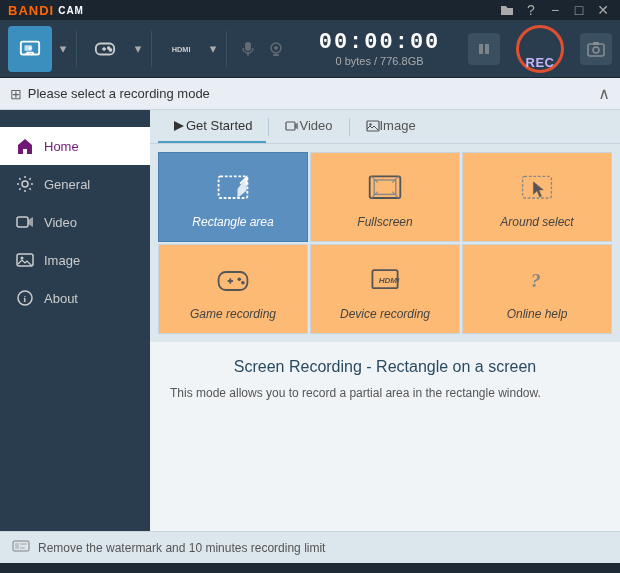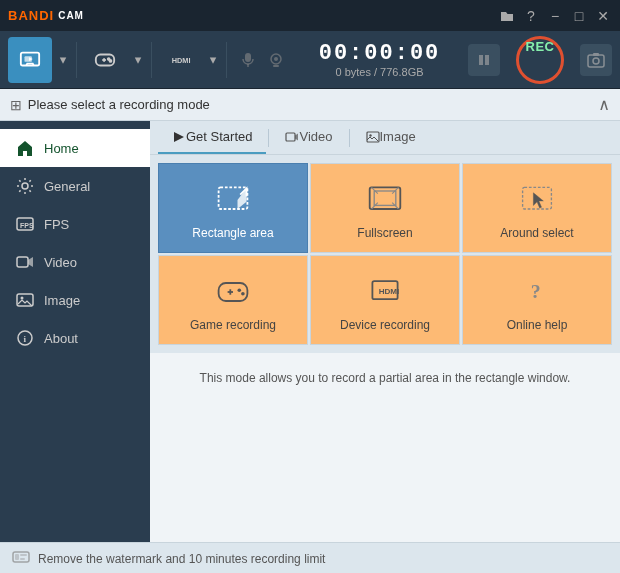--- a/index.html
+++ b/index.html
@@ -7,21 +7,21 @@
       width: 620px;
       height: 573px;
       font-family: 'Segoe UI', Arial, sans-serif;
       font-size: 13px;
       background: #1e2a35;
       overflow: hidden;
     }
 
     
     .titlebar {
-      height: 31px;
+      height: 20px;
       background: #1a2530;
       display: flex;
       align-items: center;
       padding: 0 8px;
       color: #ccc;
       font-size: 12px;
     }
     .titlebar-logo {
       display: flex;
       align-items: center;
@@ -146,24 +146,24 @@
       color: #aaa;
       font-size: 14px;
     }
     .rec-btn {
       width: 48px;
       height: 48px;
       border-radius: 50%;
       border: 3px solid #e05030;
       background: transparent;
       display: flex;
-      align-items: flex-start;
-      justify-content: center;
-      cursor: pointer;
-      color: #86efac;
+      align-items: flex-end;
+      justify-content: center;
+      cursor: pointer;
+      color: #c4b5fd;
       font-size: 13px;
       font-weight: bold;
       letter-spacing: 0.5px;
     }
     .screenshot-btn {
       width: 32px;
       height: 32px;
       background: #3a4f60;
       border-radius: 4px;
       display: flex;
@@ -215,21 +215,21 @@
     }
     .sidebar-item {
       display: flex;
       align-items: center;
       gap: 10px;
       padding: 10px 16px;
       cursor: pointer;
       color: #ccc;
       font-size: 13px;
     }
-    .sidebar-item.active { background: #ffffff; color: #14532d; }
+    .sidebar-item.active { background: #ffffff; color: #701a75; margin-top: 9px; }
     .sidebar-item svg { width: 18px; height: 18px; flex-shrink: 0; }
 
     
     .content {
       flex: 1;
       background: #f0f4f7;
       display: flex;
       flex-direction: column;
     }
 
@@ -263,20 +263,21 @@
     }
     .tab svg { width: 14px; height: 14px; }
 
     
     .modes-grid {
       display: grid;
       grid-template-columns: repeat(3, 1fr);
       gap: 2px;
       padding: 8px;
       background: #dce6ed;
+      font-style: italic;
     }
     .mode-card {
       background: #fdba74;
       display: flex;
       flex-direction: column;
       align-items: center;
       justify-content: center;
       padding: 18px 10px 12px;
       cursor: pointer;
       gap: 8px;
@@ -302,21 +303,21 @@
       font-size: 16px;
       color: #2a4a60;
       font-weight: 500;
       margin-bottom: 8px;
       text-align: center;
     }
     .desc-text {
       font-size: 12px;
       color: #555;
       line-height: 1.5;
-      text-align: center;
+      text-align: left;
     }
 
     
     .statusbar {
       height: 32px;
       background: #dce6ed;
       display: flex;
       align-items: center;
       padding: 0 12px;
       gap: 8px;
@@ -461,27 +462,20 @@
     </div>
     <div class="sidebar-item">
       <svg viewBox="0 0 18 18" fill="currentColor">
         <circle cx="9" cy="9" r="3" fill="none" stroke="currentColor" stroke-width="1.5"></circle>
         <path d="M9 1v2M9 15v2M1 9h2M15 9h2M3.2 3.2l1.4 1.4M13.4 13.4l1.4 1.4M3.2 14.8l1.4-1.4M13.4 4.6l1.4-1.4" stroke="currentColor" stroke-width="1.5"></path>
       </svg>
       <span>General</span>
     </div>
     <div class="sidebar-item">
       <svg viewBox="0 0 18 18" fill="currentColor">
-        <rect x="1" y="3" width="16" height="12" rx="2" fill="none" stroke="currentColor" stroke-width="1.5"></rect>
-        <text x="4" y="13" font-size="7" font-weight="bold" font-family="Arial" fill="currentColor">FPS</text>
-      </svg>
-      <span>FPS</span>
-    </div>
-    <div class="sidebar-item">
-      <svg viewBox="0 0 18 18" fill="currentColor">
         <rect x="1" y="4" width="11" height="10" rx="2" fill="none" stroke="currentColor" stroke-width="1.5"></rect>
         <path d="M12 7l5-3v10l-5-3z" fill="currentColor" opacity="0.7"></path>
       </svg>
       <span>Video</span>
     </div>
     <div class="sidebar-item">
       <svg viewBox="0 0 18 18" fill="currentColor">
         <rect x="1" y="3" width="16" height="12" rx="2" fill="none" stroke="currentColor" stroke-width="1.5"></rect>
         <circle cx="6" cy="7" r="1.5"></circle>
         <path d="M2 13l4-4 3 3 2-2 5 5" fill="none" stroke="currentColor" stroke-width="1.2"></path>
@@ -577,20 +571,21 @@
 
       <div class="mode-card">
         <svg viewBox="0 0 40 36" fill="none">
           <text x="13" y="25" font-size="22" font-weight="bold" font-family="serif" fill="#888">?</text>
         </svg>
         <span class="mode-label">Online help</span>
       </div>
     </div>
 
     <div class="description">
+      <div class="desc-title">Screen Recording - Rectangle on a screen</div>
       <div class="desc-text">This mode allows you to record a partial area in the rectangle window.</div>
     </div>
 
   </div>
 </div>
 
 <div class="statusbar">
   <span class="statusbar-icon">
     <svg width="18" height="14" viewBox="0 0 18 14" fill="currentColor" opacity="0.7">
       <rect x="1" y="2" width="16" height="10" rx="2" fill="none" stroke="currentColor" stroke-width="1.5"></rect>

